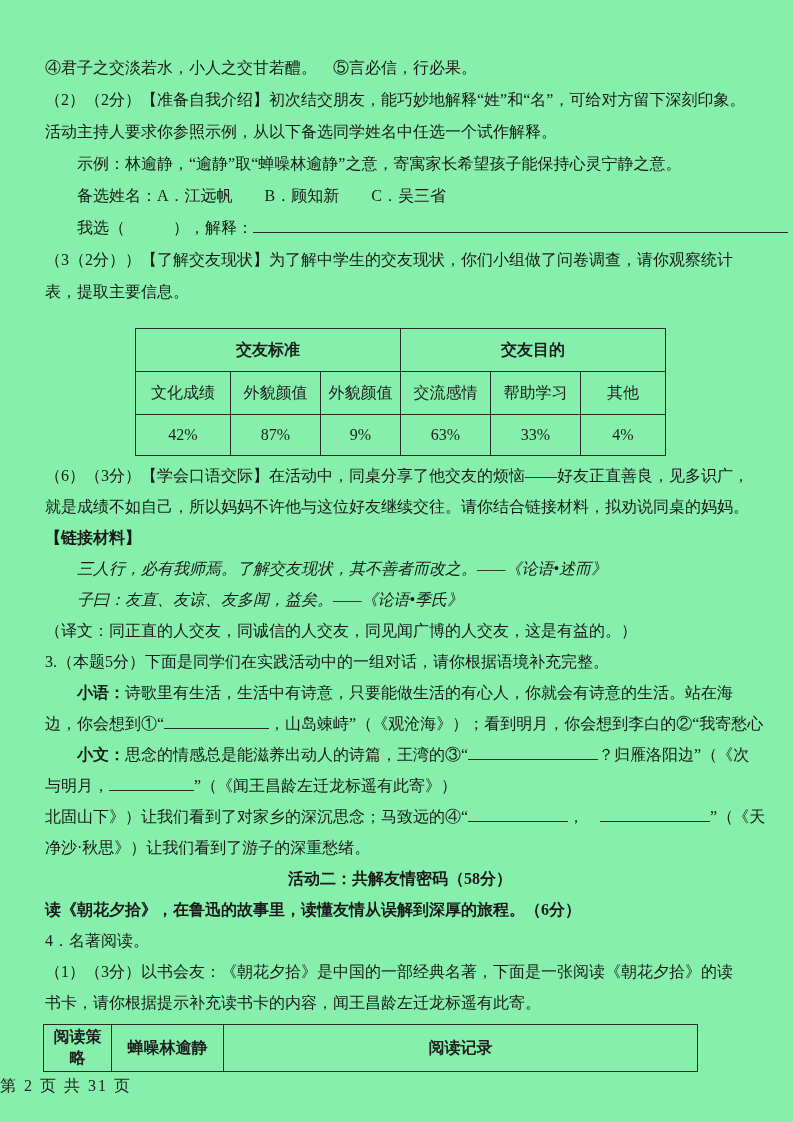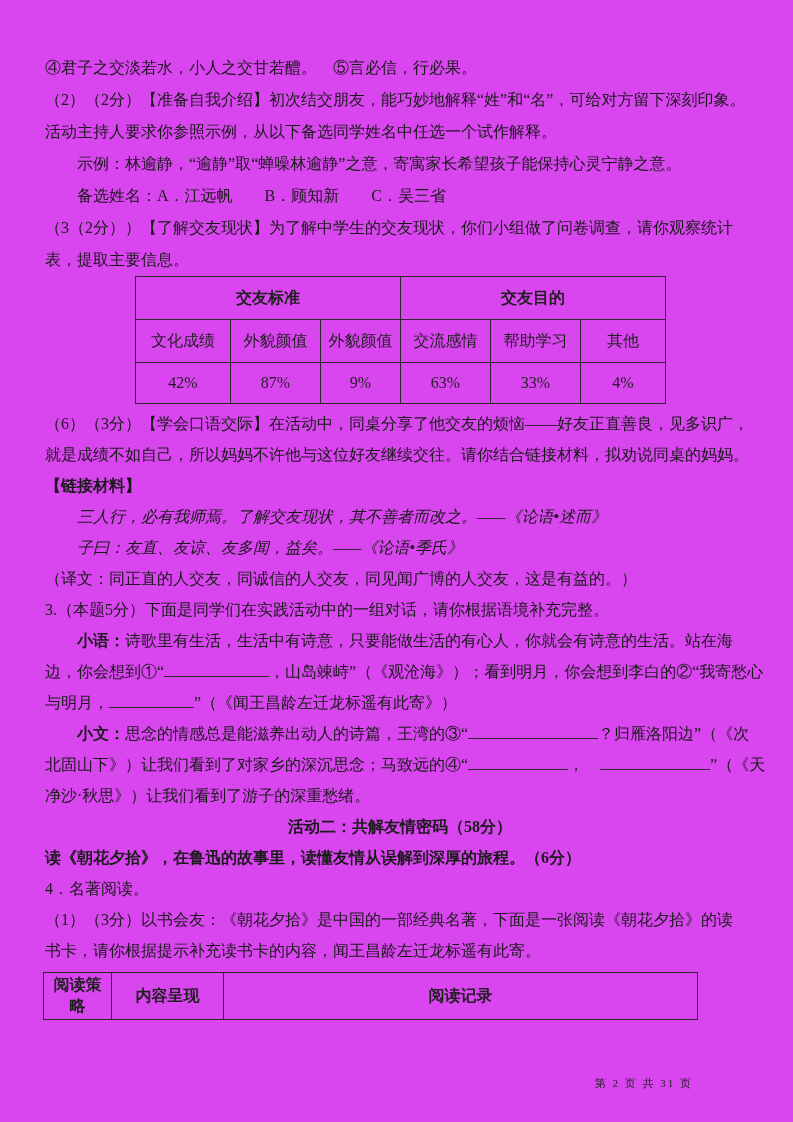--- a/index.html
+++ b/index.html
@@ -1,53 +1,54 @@
 <!DOCTYPE html>
 <html><head>
 <meta charset="utf-8">
 <style>
   html,body{margin:0;padding:0;background:#888;}
   .page{
     position:relative;width:793px;height:1122px;margin:0 auto;
-    background:#d946ef;color:#1a1a1a;
+    background:#86efac;color:#1a1a1a;
     font-family:"Liberation Serif","DejaVu Serif",serif;
     font-size:16px;overflow:hidden;
   }
   .content{position:absolute;left:45px;top:52px;width:710px;}
   p.ln{margin:0;line-height:32px;white-space:pre;}
   .sec2 p.ln{line-height:31px;}
   .indent{padding-left:32px;}
   .b{font-weight:bold;}
   .kai{font-style:italic;}
   .center{text-align:center;}
   .blank{display:inline-block;border-bottom:1px solid #2a2a2a;height:15px;vertical-align:baseline;}
   .bw85{width:85px;} .bw100{width:100px;} .bw105{width:105px;}
   .bw110{width:110px;} .bw130{width:130px;} .bw535{width:535px;}
   table{border-collapse:collapse;color:#1f1f1f;}
   td{border:1px solid #2a2a2a;text-align:center;padding:0 2px;}
-  .survey{margin:0 0 4px 90px;width:530px;table-layout:fixed;}
+  .survey{margin:20px 0 4px 90px;width:530px;table-layout:fixed;}
   .survey .gh td{height:42px;font-weight:bold;}
   .survey .ch td{height:42px;}
   .survey .vals td{height:40px;font-family:Liberation Serif, serif;}
   .card{margin:6px 0 0 -2px;width:654px;table-layout:fixed;}
   .card td{height:46px;font-weight:bold;}
-  .footer{position:absolute;left:0;top:1076px;width:693px;text-align:right;
-    font-size:11px;letter-spacing:2px;color:#222;}
+  .footer{position:absolute;left:0;top:1076px;width:693px;text-align:left;
+    font-size:16px;letter-spacing:2px;color:#222;}
 </style>
 </head>
 <body>
 
 <div class="page">
   <div class="content">
 
     <p class="ln"><span>④君子之交淡若水，小人之交甘若醴。　⑤言必信，行必果。</span></p>
     <p class="ln"><span>（2）（2分）【准备自我介绍】初次结交朋友，能巧妙地解释“姓”和“名”，可给对方留下深刻印象。</span></p>
     <p class="ln"><span>活动主持人要求你参照示例，从以下备选同学姓名中任选一个试作解释。</span></p>
     <p class="ln indent"><span>示例：林逾静，“逾静”取“蝉噪林逾静”之意，寄寓家长希望孩子能保持心灵宁静之意。</span></p>
     <p class="ln indent"><span>备选姓名：A．江远帆　　B．顾知新　　C．吴三省</span></p>
+    <p class="ln indent"><span>我选（　　　），解释：</span><span class="blank bw535"></span></p>
     <p class="ln"><span>（3（2分））【了解交友现状】为了解中学生的交友现状，你们小组做了问卷调查，请你观察统计</span></p>
     <p class="ln"><span>表，提取主要信息。</span></p>
 
     <table class="survey">
       <colgroup>
           <col style="width:95px">
           <col style="width:90px">
           <col style="width:80px">
           <col style="width:90px">
           <col style="width:90px">
@@ -80,40 +81,40 @@
     <div class="sec2">
       <p class="ln"><span>（6）（3分）【学会口语交际】在活动中，同桌分享了他交友的烦恼——好友正直善良，见多识广，</span></p>
       <p class="ln"><span>就是成绩不如自己，所以妈妈不许他与这位好友继续交往。请你结合链接材料，拟劝说同桌的妈妈。</span></p>
       <p class="ln b"><span>【链接材料】</span></p>
       <p class="ln indent kai"><span>三人行，必有我师焉。了解交友现状，其不善者而改之。——《论语•述而》</span></p>
       <p class="ln indent kai"><span>子曰：友直、友谅、友多闻，益矣。——《论语•季氏》</span></p>
       <p class="ln"><span>（译文：同正直的人交友，同诚信的人交友，同见闻广博的人交友，这是有益的。）</span></p>
       <p class="ln"><span>3.（本题5分）下面是同学们在实践活动中的一组对话，请你根据语境补充完整。</span></p>
       <p class="ln indent"><span class="b">小语：</span><span>诗歌里有生活，生活中有诗意，只要能做生活的有心人，你就会有诗意的生活。站在海</span></p>
       <p class="ln"><span>边，你会想到①“</span><span class="blank bw105"></span><span>，山岛竦峙”（《观沧海》）；看到明月，你会想到李白的②“我寄愁心</span></p>
+      <p class="ln indent"><span class="b">小文：</span><span>思念的情感总是能滋养出动人的诗篇，王湾的③“</span><span class="blank bw130"></span><span>？归雁洛阳边”（《次</span></p>
       <p class="ln"><span>与明月，</span><span class="blank bw85"></span><span>”（《闻王昌龄左迁龙标遥有此寄》）</span></p>
-      <p class="ln indent"><span class="b">小文：</span><span>思念的情感总是能滋养出动人的诗篇，王湾的③“</span><span class="blank bw130"></span><span>？归雁洛阳边”（《次</span></p>
       <p class="ln"><span>北固山下》）让我们看到了对家乡的深沉思念；马致远的④“</span><span class="blank bw100"></span><span>，　</span><span class="blank bw110"></span><span>”（《天</span></p>
       <p class="ln"><span>净沙·秋思》）让我们看到了游子的深重愁绪。</span></p>
       <p class="ln b center"><span>活动二：共解友情密码（58分）</span></p>
       <p class="ln b"><span>读《朝花夕拾》，在鲁迅的故事里，读懂友情从误解到深厚的旅程。（6分）</span></p>
       <p class="ln"><span>4．名著阅读。</span></p>
       <p class="ln"><span>（1）（3分）以书会友：《朝花夕拾》是中国的一部经典名著，下面是一张阅读《朝花夕拾》的读</span></p>
       <p class="ln"><span>书卡，请你根据提示补充读书卡的内容，闻王昌龄左迁龙标遥有此寄。</span></p>
 
       <table class="card">
         <colgroup>
             <col style="width:68px">
             <col style="width:112px">
             <col style="width:474px">
           </colgroup>
         <tbody>
           <tr>
             <td>阅读策略</td>
-            <td>内容呈现</td>
+            <td>蝉噪林逾静</td>
             <td>阅读记录</td>
           </tr>
         </tbody>
       </table>
     </div>
 
   </div>
 
   <div class="footer"><span>第 2 页 共 31 页</span></div>
 </div>

